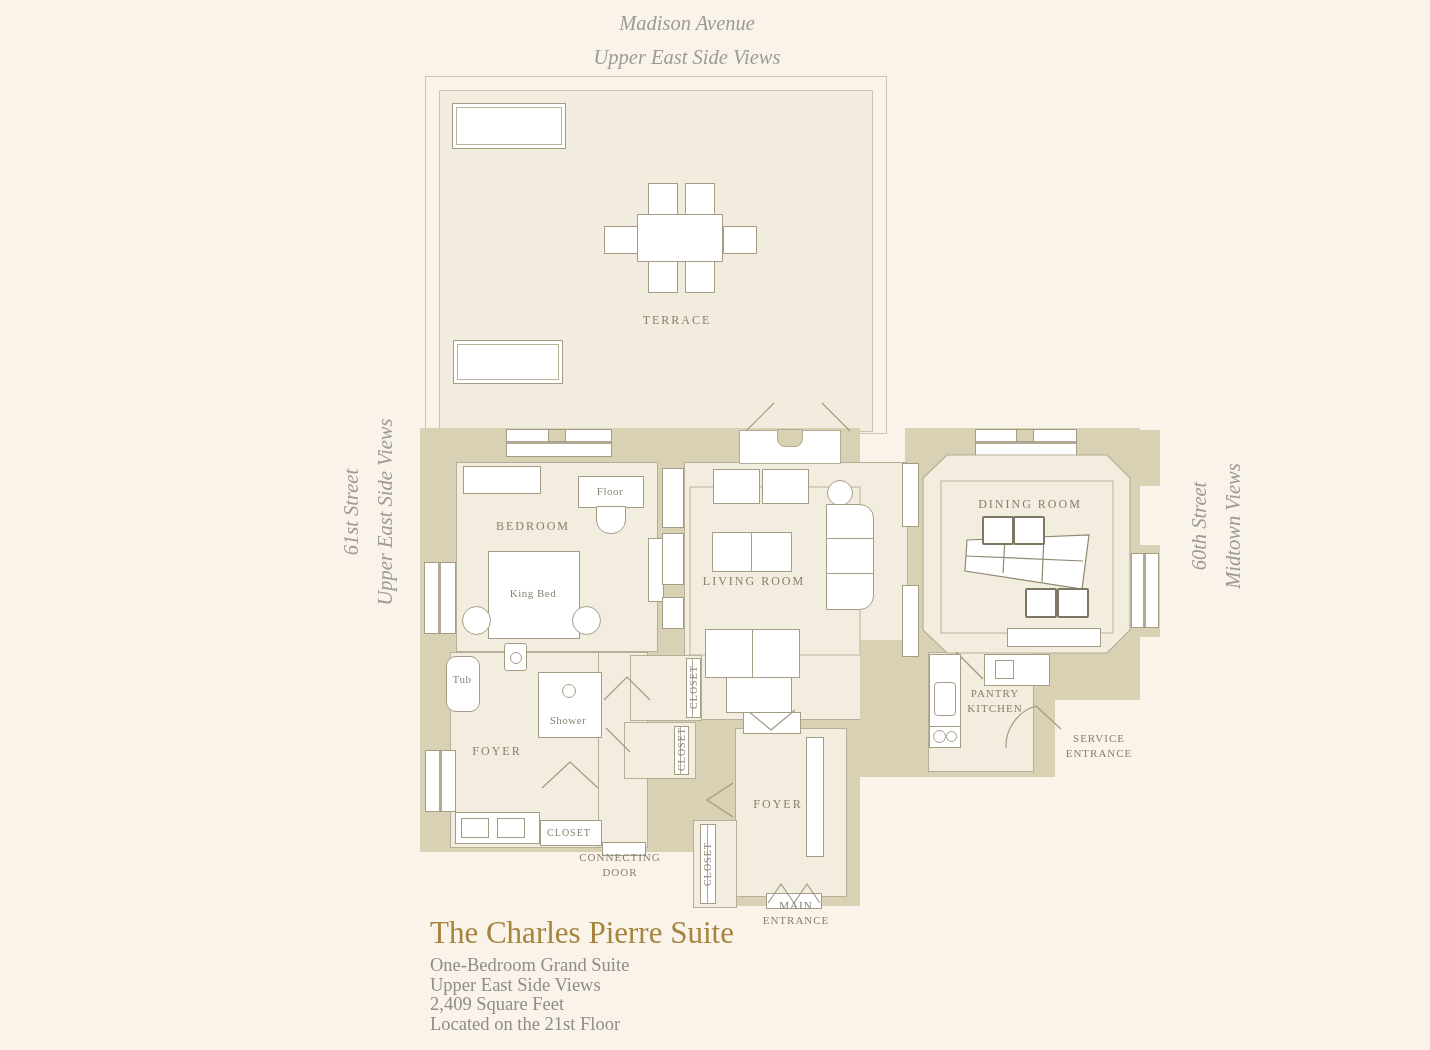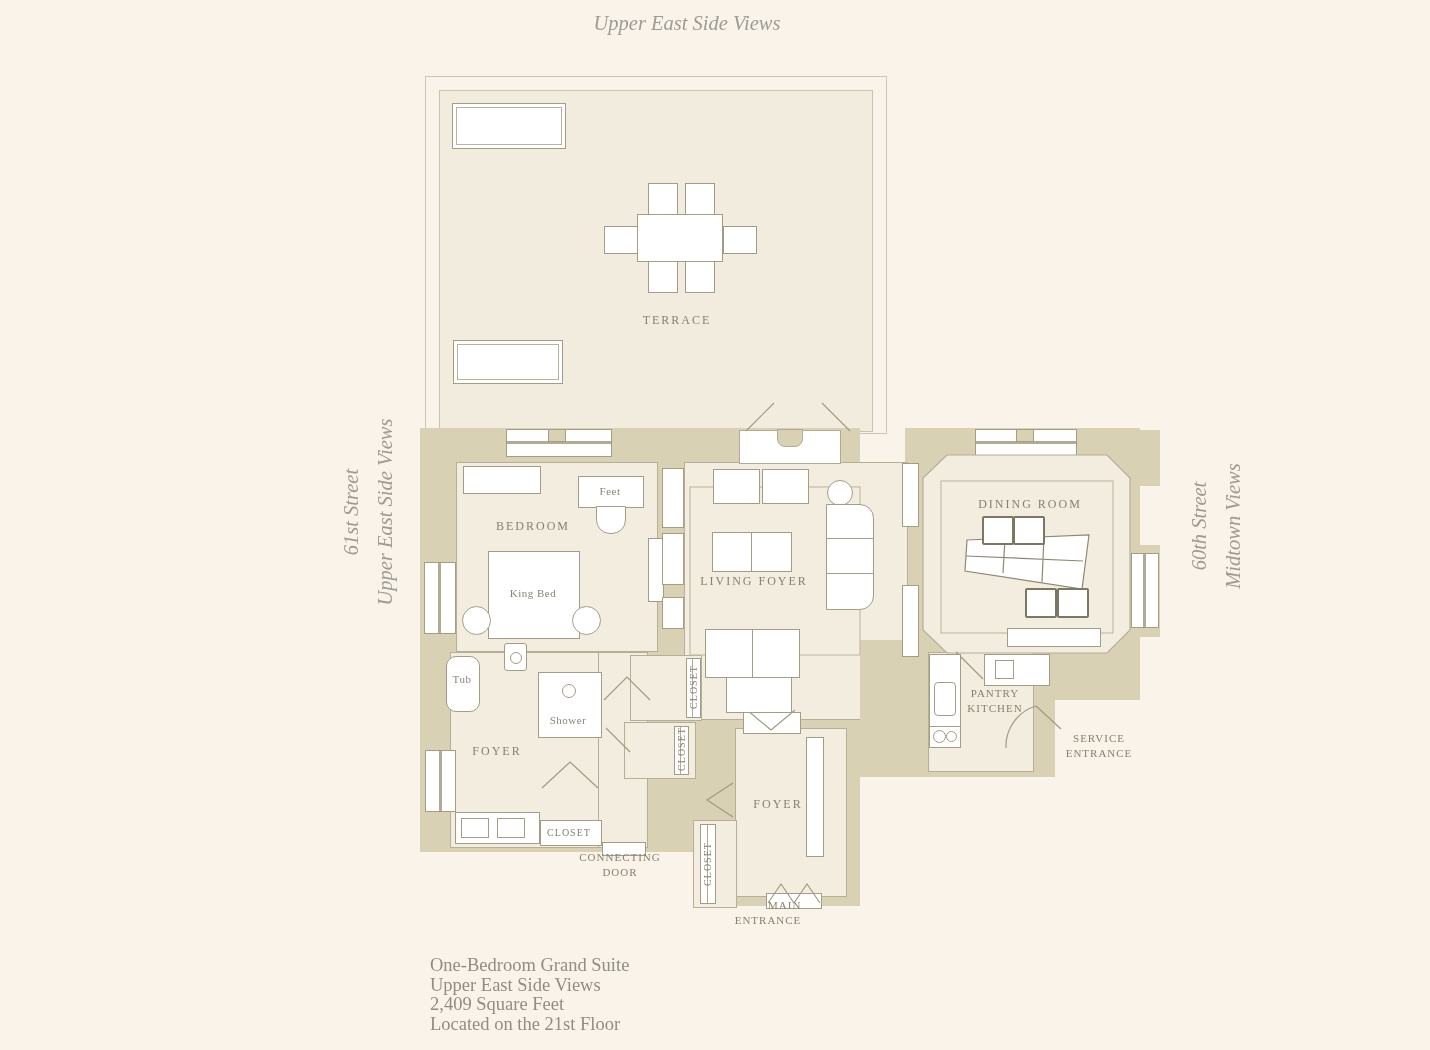--- a/index.html
+++ b/index.html
@@ -36,20 +36,21 @@
   svg.overlay{position:absolute;left:0;top:0;pointer-events:none;}
   #footer-title{position:absolute;color:#a5843e;font-size:31px;}
   #footer-details{position:absolute;color:#8f8d85;font-size:18.5px;line-height:19.6px;}
 </style>
 </head>
 <body>
 
 <div id="canvas">
 
   <div class="street" style="left:437px;top:6px;width:500px;">
+    <div>Madison Avenue</div>
     <div>Upper East Side Views</div>
   </div>
   <div class="street" style="left:168px;top:478px;width:400px;transform:rotate(-90deg);">
     <div>61st Street</div>
     <div>Upper East Side Views</div>
   </div>
   <div class="street" style="left:1016px;top:492px;width:400px;transform:rotate(-90deg);">
     <div>60th Street</div>
     <div>Midtown Views</div>
   </div>
@@ -176,52 +177,53 @@
   <div class="white" style="left:929px;top:726px;width:30px;height:20px;"></div>
   <div class="white round" style="left:933px;top:730px;width:11px;height:11px;"></div>
   <div class="white round" style="left:946px;top:731px;width:9px;height:9px;"></div>
   <div class="white" style="left:984px;top:654px;width:64px;height:30px;"></div>
   <div class="white" style="left:995px;top:660px;width:17px;height:17px;"></div>
 
   <div class="white" style="left:806px;top:737px;width:16px;height:118px;"></div>
 
   <div class="lbl" style="left:677px;top:320px;">TERRACE</div>
   <div class="lbl" style="left:533px;top:502px;margin-top:24px;">BEDROOM</div>
-  <div class="lbl" style="left:754px;top:581px;">LIVING FOYER</div>
+  <div class="lbl" style="left:754px;top:581px;">LIVING ROOM</div>
   <div class="lbl" style="left:1030px;top:504px;">DINING ROOM</div>
   <div class="lbl" style="left:497px;top:751px;">FOYER</div>
   <div class="lbl" style="left:778px;top:804px;">FOYER</div>
   <div class="lbl two ann" style="left:995px;top:701px;">
     <div>PANTRY</div>
     <div>KITCHEN</div>
   </div>
 
   <div class="lbl v sm" style="left:693px;top:687px;">CLOSET</div>
   <div class="lbl v sm" style="left:681px;top:749px;">CLOSET</div>
   <div class="lbl sm" style="left:569px;top:832px;">CLOSET</div>
   <div class="lbl v sm" style="left:707px;top:864px;">CLOSET</div>
 
-  <div class="lbl fur" style="left:610px;top:491px;">Feet</div>
+  <div class="lbl fur" style="left:610px;top:491px;">Floor</div>
   <div class="lbl fur" style="left:533px;top:593px;">King Bed</div>
   <div class="lbl fur" style="left:462px;top:679px;">Tub</div>
   <div class="lbl fur" style="left:568px;top:712px;margin-top:8px;">Shower</div>
 
   <div class="lbl two ann" style="left:1066px;top:746px;margin-left:33px;">
     <div>SERVICE</div>
     <div>ENTRANCE</div>
   </div>
   <div class="lbl two ann" style="left:620px;top:865px;">
     <div>CONNECTING</div>
     <div>DOOR</div>
   </div>
-  <div class="lbl two ann" style="left:768px;top:913px;text-align:right;">
+  <div class="lbl two ann" style="left:796px;top:913px;">
     <div>MAIN</div>
     <div>ENTRANCE</div>
   </div>
 
+  <div id="footer-title" style="left:430px;top:915px;">The Charles Pierre Suite</div>
   <div id="footer-details" style="left:430px;top:956px;">
     <div>One-Bedroom Grand Suite</div>
     <div>Upper East Side Views</div>
     <div>2,409 Square Feet</div>
     <div>Located on the 21st Floor</div>
   </div>
 
 </div>
 
 </body></html>

